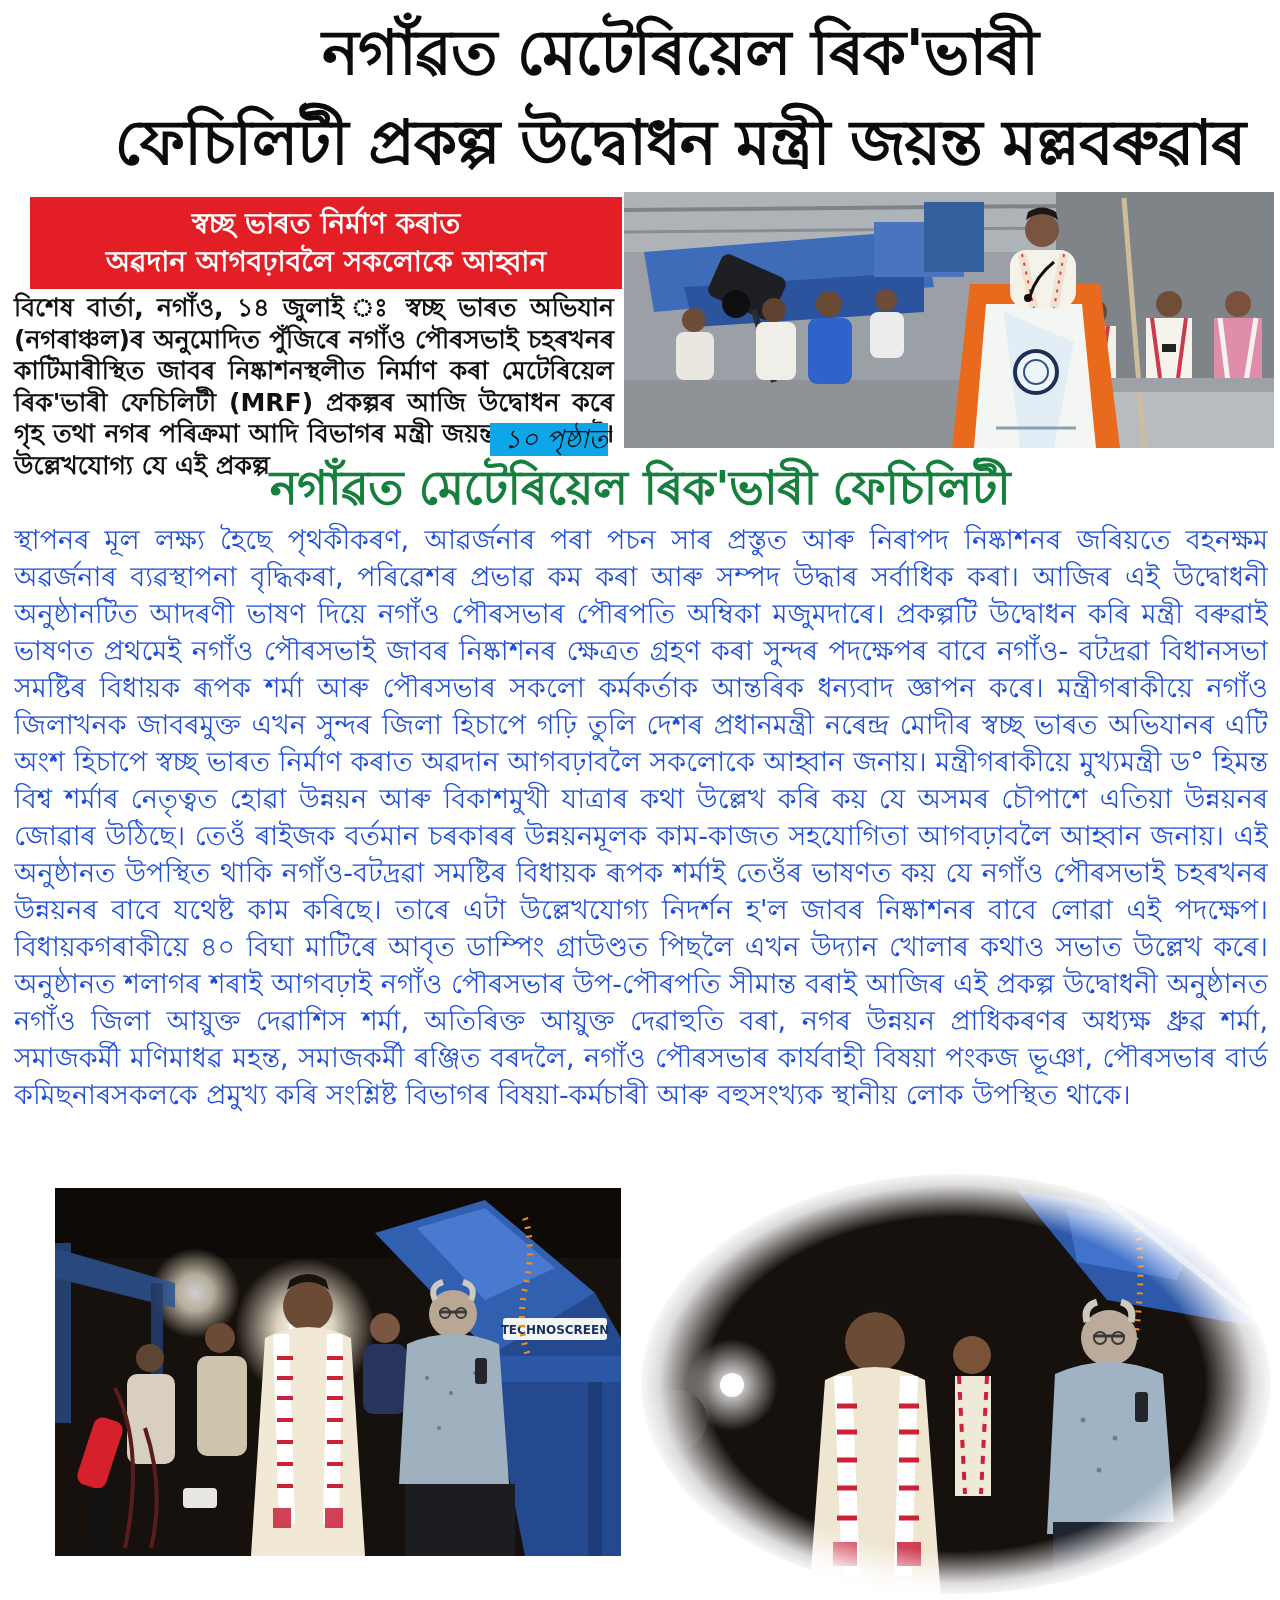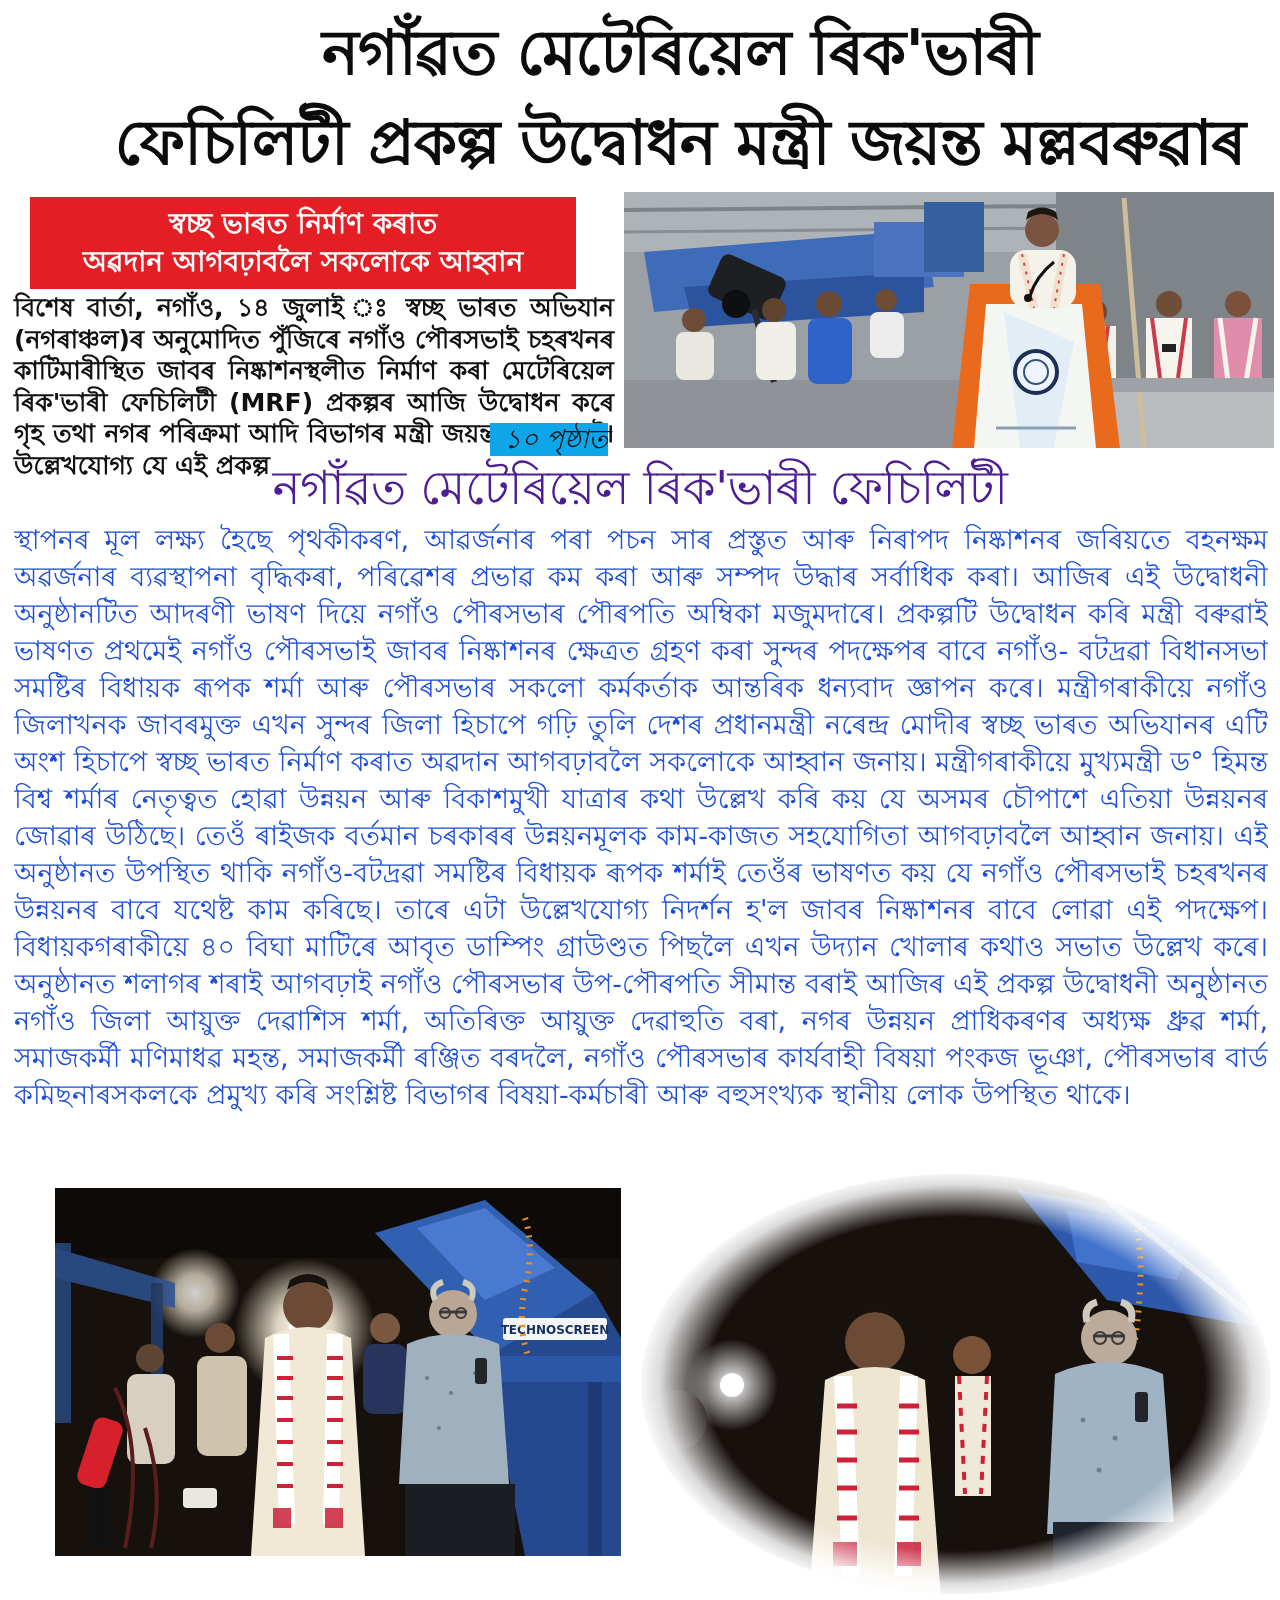--- a/index.html
+++ b/index.html
@@ -8,35 +8,35 @@
     font-family:"DejaVu Sans",sans-serif;color:#0c0c0c;overflow:hidden;
   }
   .abs{position:absolute;}
   .headline{
     left:0;width:1280px;text-align:center;font-weight:800;color:#0b0b0b;
     font-size:62px;line-height:1.0;white-space:nowrap;letter-spacing:-1px;padding-left:40px;
   }
   #headline-line1{top:22px;}
   #headline-line2{top:112px;}
   .red-box{
-    left:30px;top:197px;width:546px;height:92px;background:#e31e25;
+    left:30px;top:197px;width:592px;height:92px;background:#e31e25;
     display:flex;flex-direction:column;justify-content:center;align-items:center;
     color:#ffffff;font-weight:700;font-size:28px;line-height:1.35;text-align:center;
   }
   .lead{
     left:14px;top:292px;width:600px;height:162px;
     font-size:25px;font-weight:700;line-height:1.26;text-align:justify;color:#111;
   }
   .jump-ref{
     position:absolute;right:6px;bottom:-2px;font-style:italic;font-weight:400;font-size:26px;
     background:#0ea5e9;padding-left:14px;
   }
   .section-head{
-    left:0;top:452px;width:1280px;text-align:center;font-weight:400;font-size:47px;
-    color:#4c1d95;white-space:nowrap;letter-spacing:-0.5px;
+    left:0;top:452px;width:1280px;text-align:center;font-weight:700;font-size:47px;
+    color:#15803d;white-space:nowrap;letter-spacing:-0.5px;
   }
   .body-text{
     left:14px;top:521px;width:1254px;height:648px;
     font-size:27px;line-height:37px;text-align:justify;color:#1d4ed8;font-weight:400;
     overflow:hidden;
   }
   .photo{display:block;}
   #photo-podium{left:624px;top:192px;width:650px;height:256px;}
   #photo-walk{left:55px;top:1188px;width:667px;height:368px;}
   #photo-oval{left:637px;top:1170px;width:638px;height:428px;}

